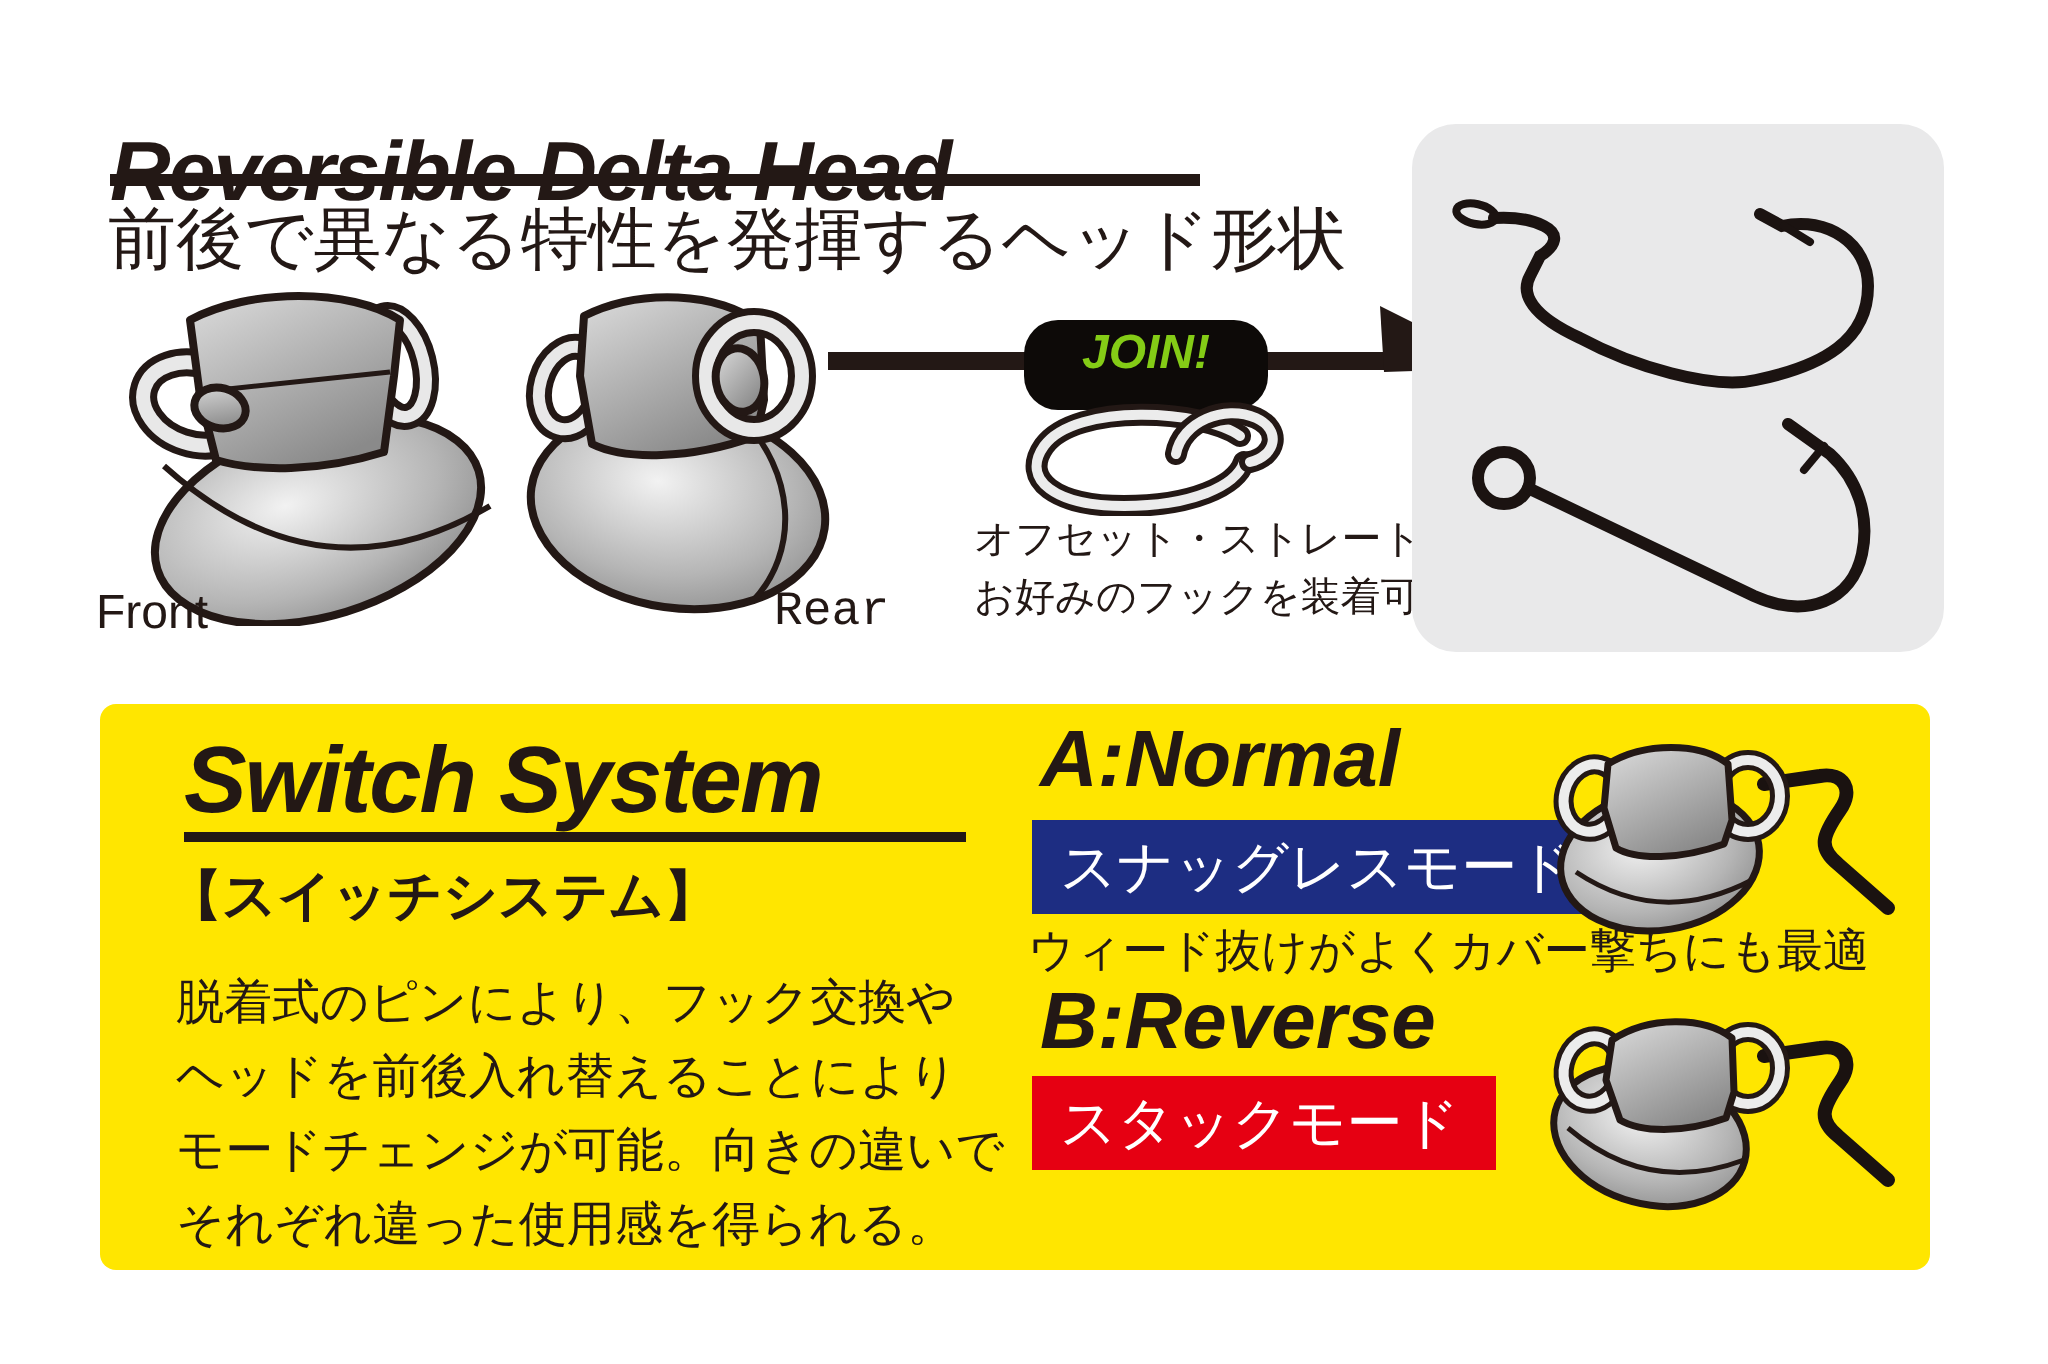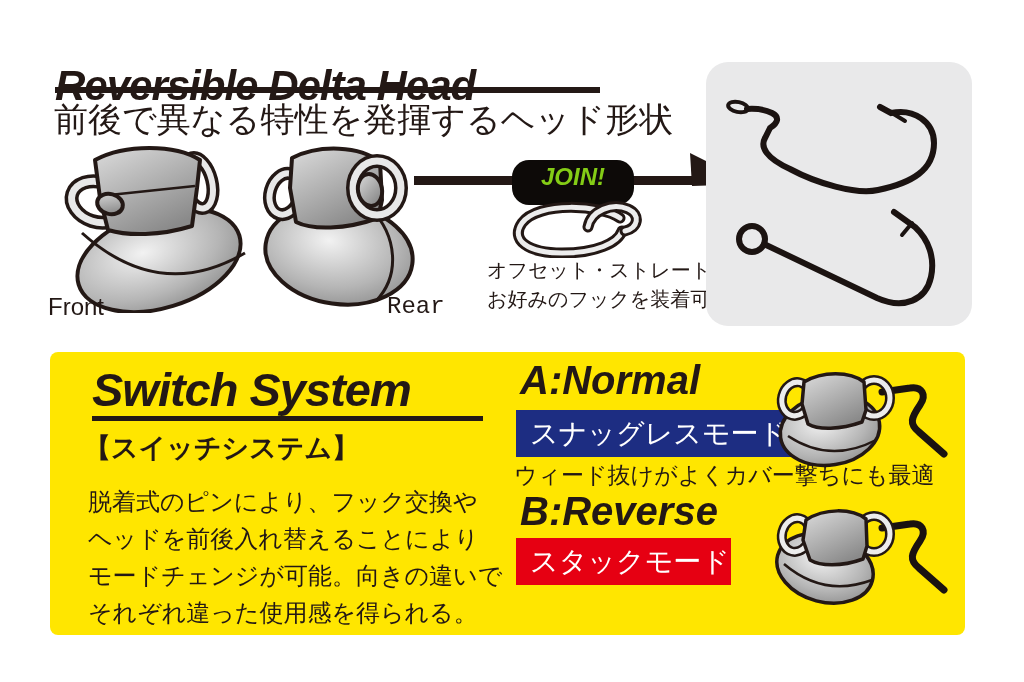--- a/index.html
+++ b/index.html
@@ -29,21 +29,21 @@
   .yellow-panel{left:50px;top:352px;width:915px;height:283px;border-radius:8px;background:#ffe600;}
   .switch-title{left:42px;top:10px;font-size:47px;font-weight:bold;font-style:italic;letter-spacing:-1px;white-space:nowrap;}
   .switch-underline{left:42px;top:64px;width:391px;height:5px;background:#231815;}
   .switch-subtitle{left:34px;top:78px;font-size:27px;font-weight:bold;white-space:nowrap;}
   .switch-desc{left:38px;top:131px;font-size:24px;line-height:37px;white-space:nowrap;}
   .mode-title{font-size:40px;font-weight:bold;font-style:italic;white-space:nowrap;}
   .mode-a-title{left:470px;top:6px;}
   .mode-b-title{left:470px;top:137px;}
   .mode-badge{height:47px;color:#ffffff;font-size:28px;font-weight:normal;line-height:47px;padding-left:14px;box-sizing:border-box;white-space:nowrap;}
   .badge-a{left:466px;top:58px;width:293px;background:#1d2d82;}
-  .badge-b{left:466px;top:186px;width:215px;background:#e60012;}
+  .badge-b{left:466px;top:186px;width:232px;background:#e60012;}
   .mode-note{font-size:23px;white-space:nowrap;}
   .note-a{left:464px;top:108px;}
   .note-b{left:464px;top:238px;}
   .mini-a-svg{left:720px;top:14px;width:185px;height:105px;}
   .mini-b-svg{left:720px;top:150px;width:185px;height:105px;}
 </style>
 </head>
 <body>
 
 <svg width="0" height="0" style="position:absolute" aria-hidden="true">

